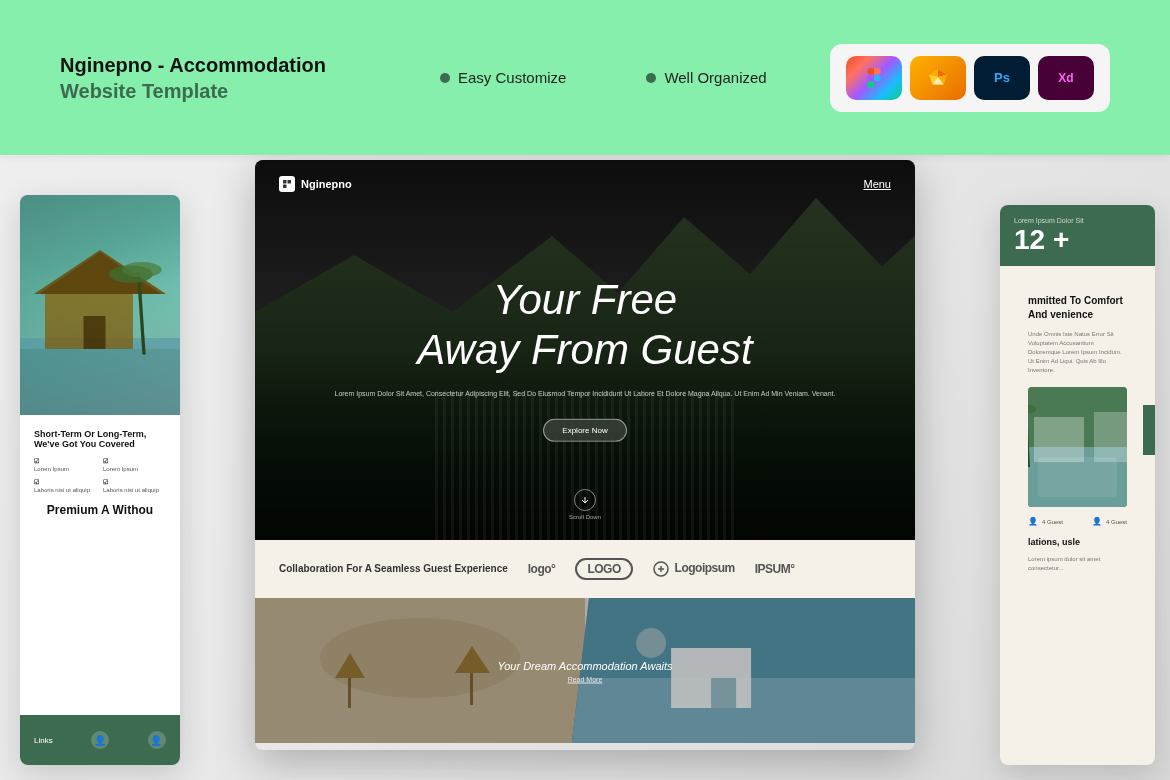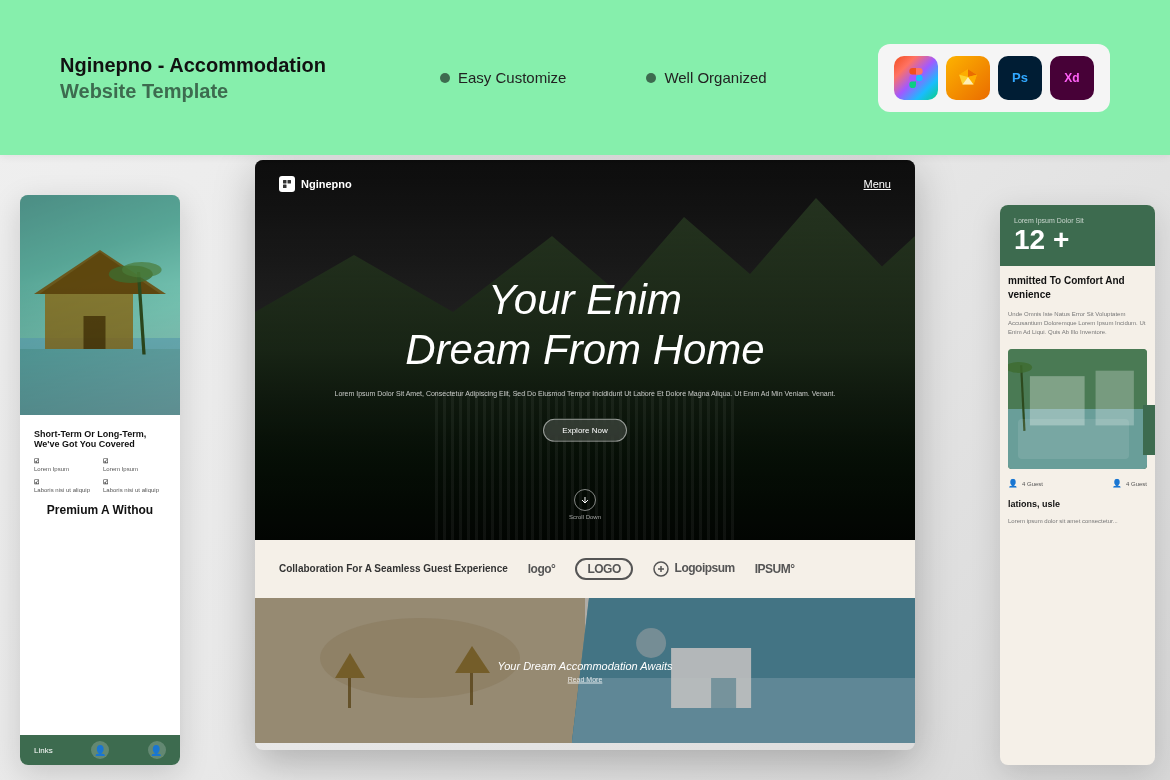--- a/index.html
+++ b/index.html
@@ -66,21 +66,21 @@
     .header-tools {
       margin-left: auto;
       display: flex;
       align-items: center;
       gap: 8px;
       background: #f5f5f5;
       border-radius: 12px;
       padding: 12px 16px;
     }
     .tool-icon {
-      width: 44px;
+      width: 56px;
       height: 44px;
       border-radius: 10px;
       display: flex;
       align-items: center;
       justify-content: center;
       font-size: 11px;
       font-weight: 700;
       color: #fff;
     }
     .tool-figma { background: linear-gradient(135deg, #f24e1e, #ff7262, #a259ff, #1abcfe, #0acf83); }
@@ -187,21 +187,21 @@
       font-size: 12px;
       font-weight: 700;
       color: #111;
       text-align: center;
       line-height: 1.3;
     }
     .left-panel-footer {
       position: absolute;
       bottom: 0; left: 0; right: 0;
       background: #3d6b4f;
-      padding: 6px 14px;
+      padding: 16px 14px;
       display: flex;
       justify-content: space-between;
       align-items: center;
     }
     .links-label {
       color: #fff;
       font-size: 8px;
     }
     .person-icon {
       width: 18px;
@@ -455,21 +455,21 @@
       color: rgba(255,255,255,0.7);
       margin-bottom: 2px;
     }
     .right-stat-value {
       font-size: 28px;
       font-weight: 700;
       color: #fff;
       line-height: 1;
     }
     .right-panel-content {
-      padding: 8px;
+      padding: 28px;
     }
     .right-committed-title {
       font-size: 10px;
       font-weight: 700;
       color: #111;
       line-height: 1.4;
       margin-bottom: 8px;
     }
     .right-committed-text {
       font-size: 6px;
@@ -697,22 +697,22 @@
                 <rect x="1" y="5.5" width="3.5" height="3.5" rx="0.5" fill="#333"></rect>
               </svg>
           </div>
           <span>Nginepno</span>
         </div>
         <div class="hero-menu">Menu</div>
       </div>
 
       <div class="hero-content">
         <div class="hero-heading">
-          <span>Your Enim</span><br>
-          <span>Dream From Home</span>
+          <span>Your Free</span><br>
+          <span>Away From Guest</span>
         </div>
         <div class="hero-sub">Lorem Ipsum Dolor Sit Amet, Consectetur Adipiscing Elit, Sed Do Eiusmod Tempor Incididunt Ut
 Labore Et Dolore Magna Aliqua. Ut Enim Ad Min Veniam. Venant.</div>
         <div class="hero-btn">Explore Now</div>
       </div>
 
       <div class="hero-scroll">
         <div class="scroll-circle">
           <svg width="8" height="8" viewBox="0 0 8 8">
               <path d="M4 1v6M1 4l3 3 3-3" stroke="white" stroke-width="1" fill="none"></path>

